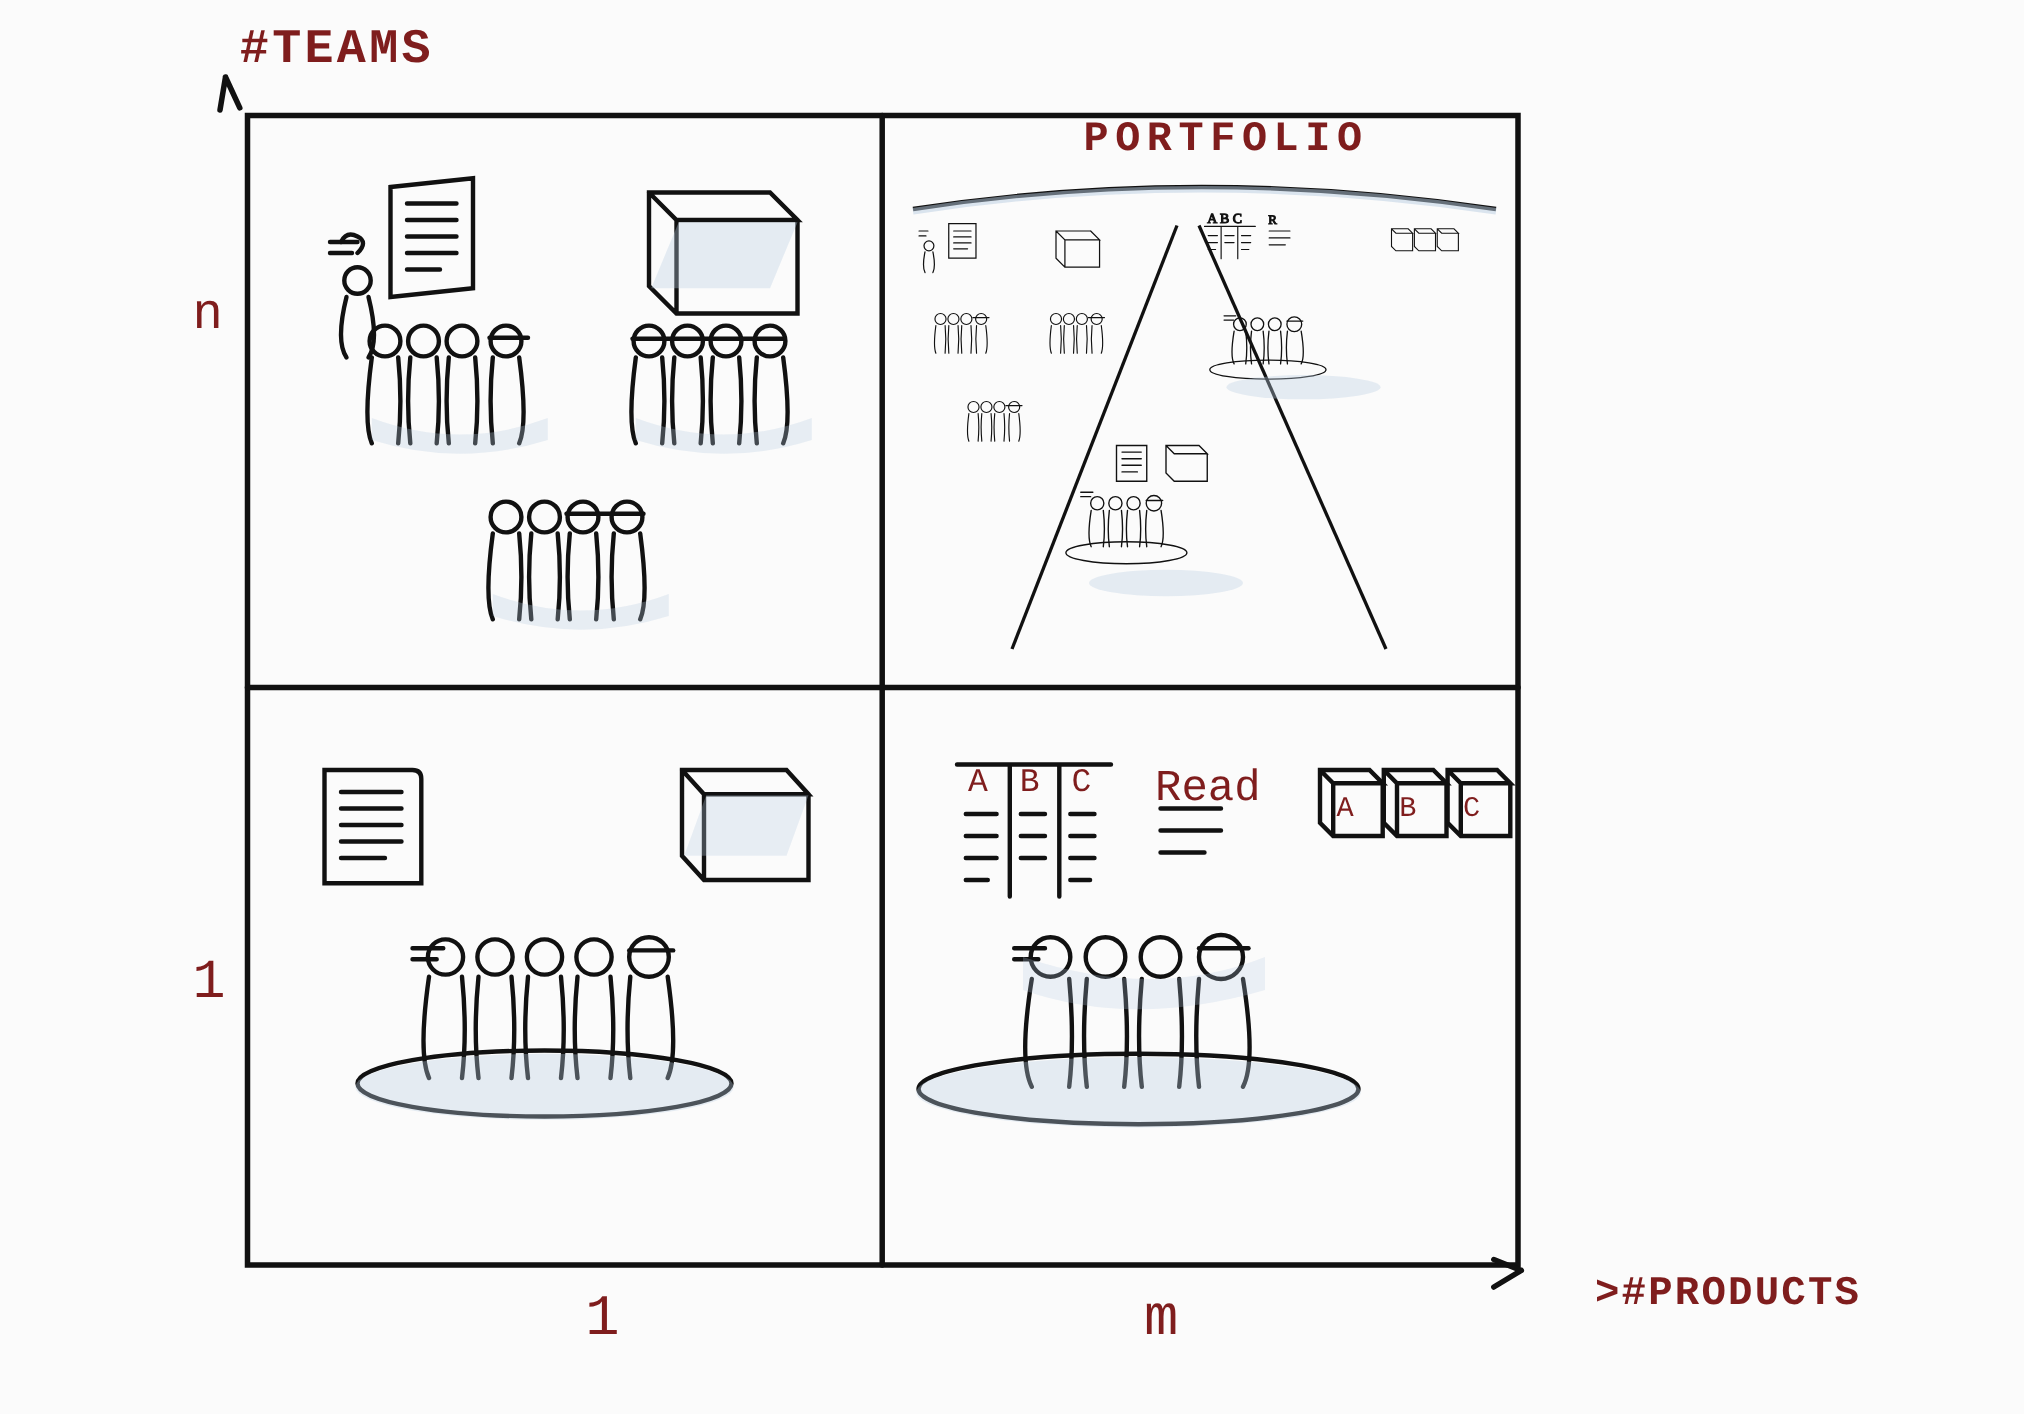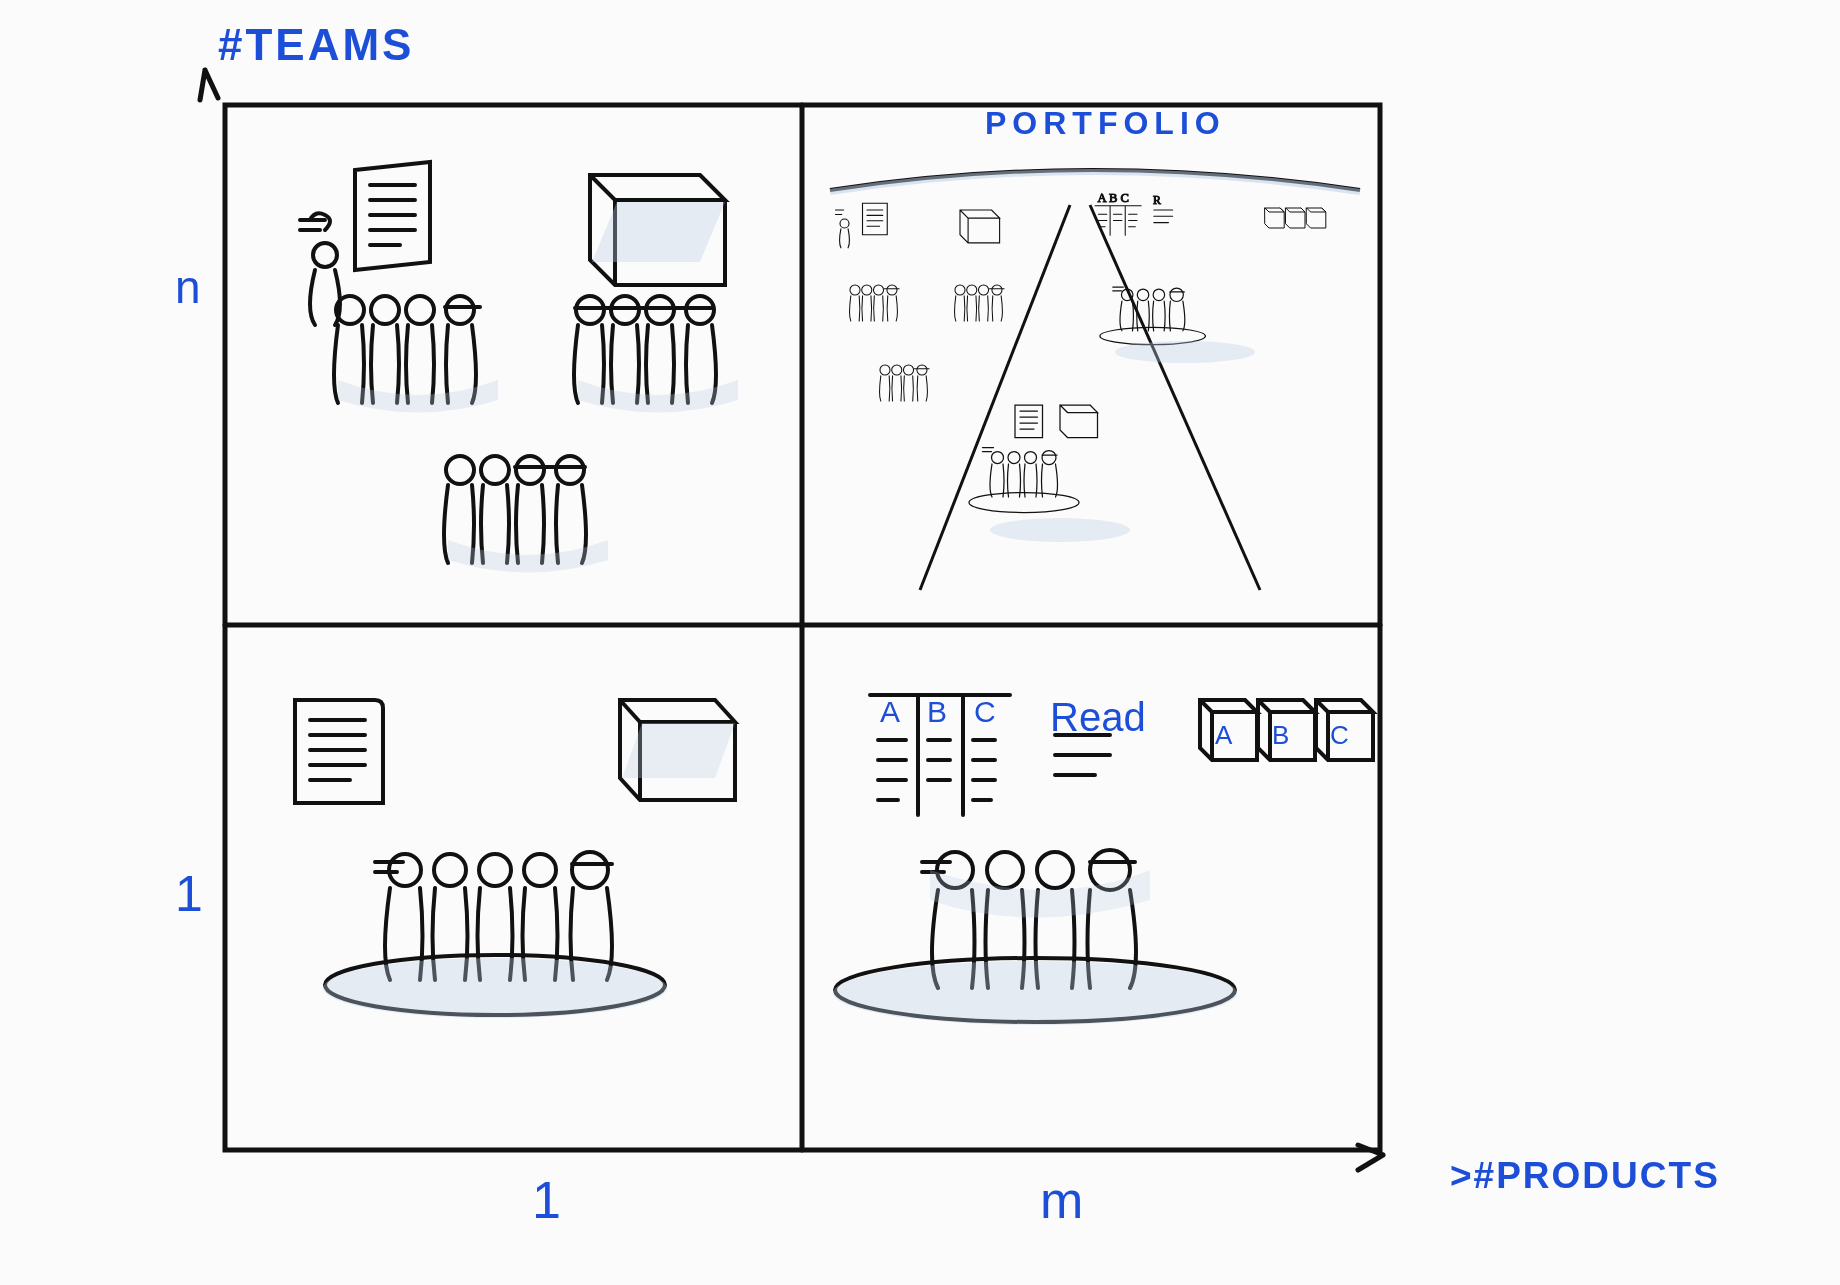--- a/index.html
+++ b/index.html
@@ -1,24 +1,24 @@
 <!DOCTYPE html>
 <html><head>
 <meta charset="utf-8">
 <style>
   html,body{margin:0;padding:0;width:1840px;height:1285px;background:#fbfbfb;font-family:'Comic Sans MS','Segoe Script',cursive;}
   .stage{position:relative;width:1840px;height:1285px;}
-  .label{position:absolute;font-family:Liberation Sans, sans-serif;color:#1d4ed8;}
+  .label{position:absolute;font-family:Liberation Mono, monospace;color:#7f1d1d;}
   .axis-y{left:218px;top:20px;font-size:44px;letter-spacing:3px;font-weight:600;}
   .axis-x{left:1450px;top:1155px;font-size:37px;letter-spacing:2px;font-weight:600;}
   .tick-n{left:175px;top:260px;font-size:46px;}
   .tick-1y{left:175px;top:865px;font-size:50px;}
   .tick-1x{left:532px;top:1170px;font-size:52px;}
   .tick-m{left:1040px;top:1170px;font-size:52px;}
-  .portfolio{left:985px;top:105px;font-size:32px;letter-spacing:6px;font-weight:600;}
+  .portfolio{left:985px;top:105px;font-size:38px;letter-spacing:6px;font-weight:600;}
   .kanban-a{left:880px;top:695px;font-size:30px;}
   .kanban-b{left:927px;top:695px;font-size:30px;}
   .kanban-c{left:974px;top:695px;font-size:30px;}
   .kanban-read{left:1050px;top:695px;font-size:40px;}
   .box-a{left:1215px;top:720px;font-size:26px;}
   .box-b{left:1272px;top:720px;font-size:26px;}
   .box-c{left:1330px;top:720px;font-size:26px;}
   svg{position:absolute;left:0;top:0;}
 </style>
 </head>

